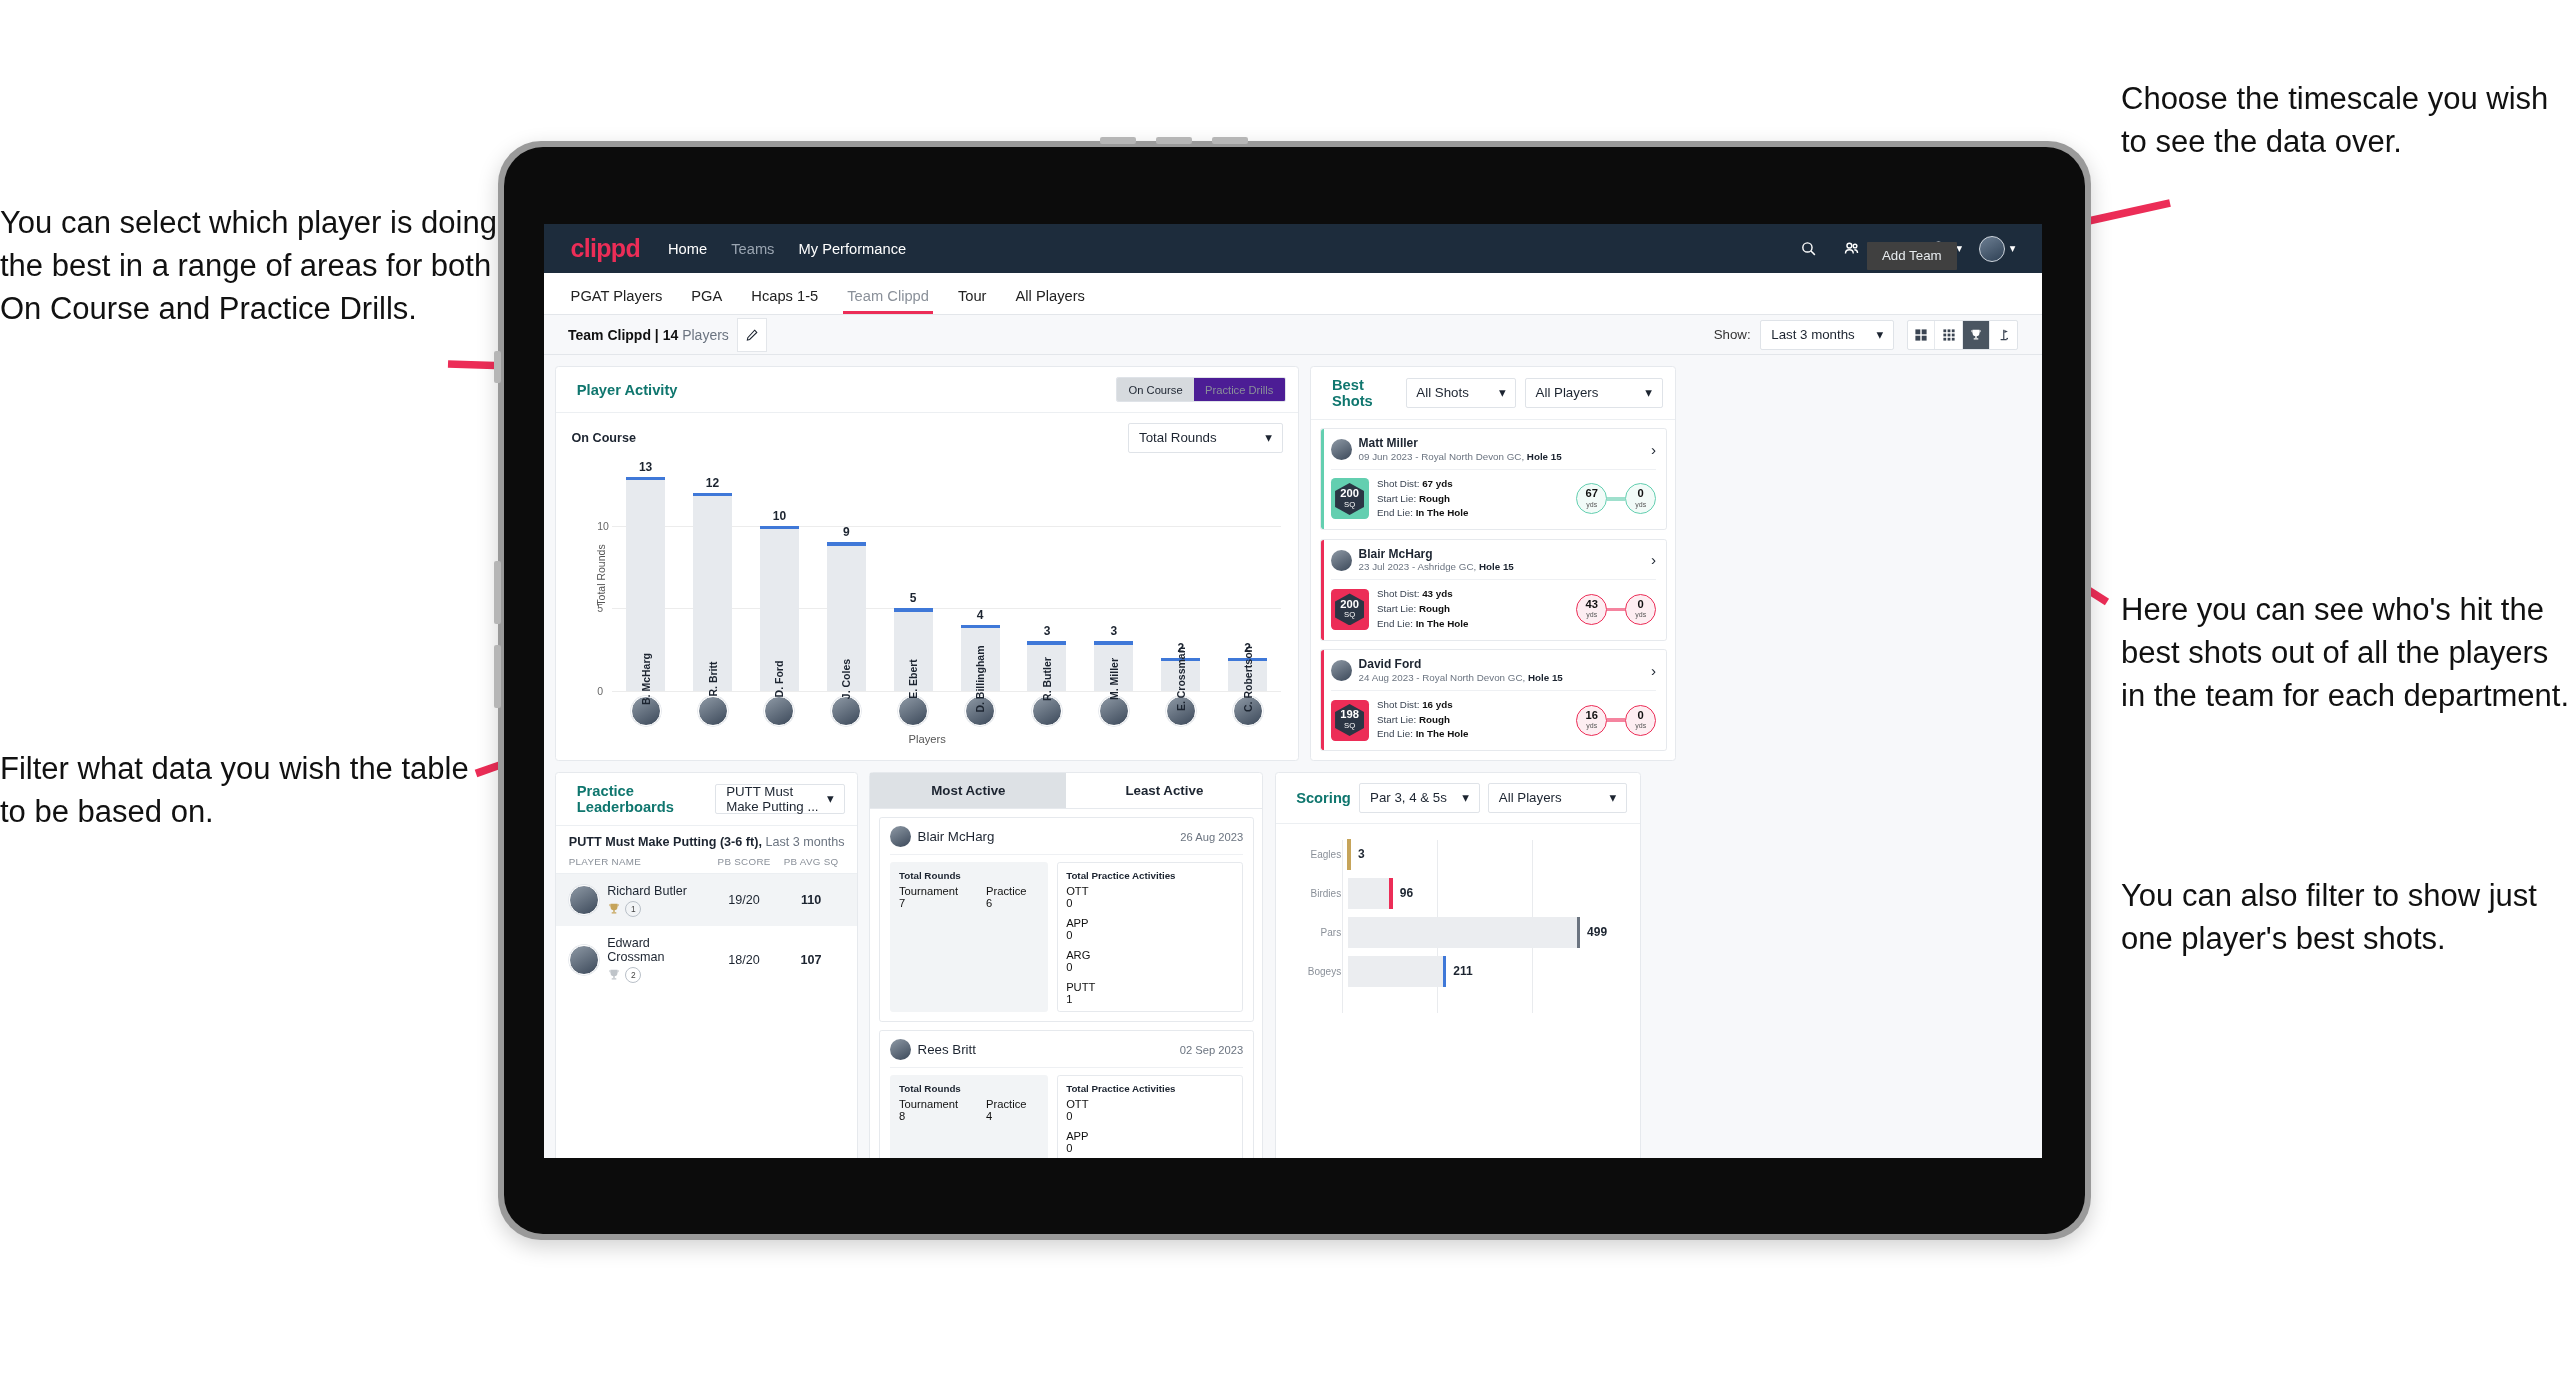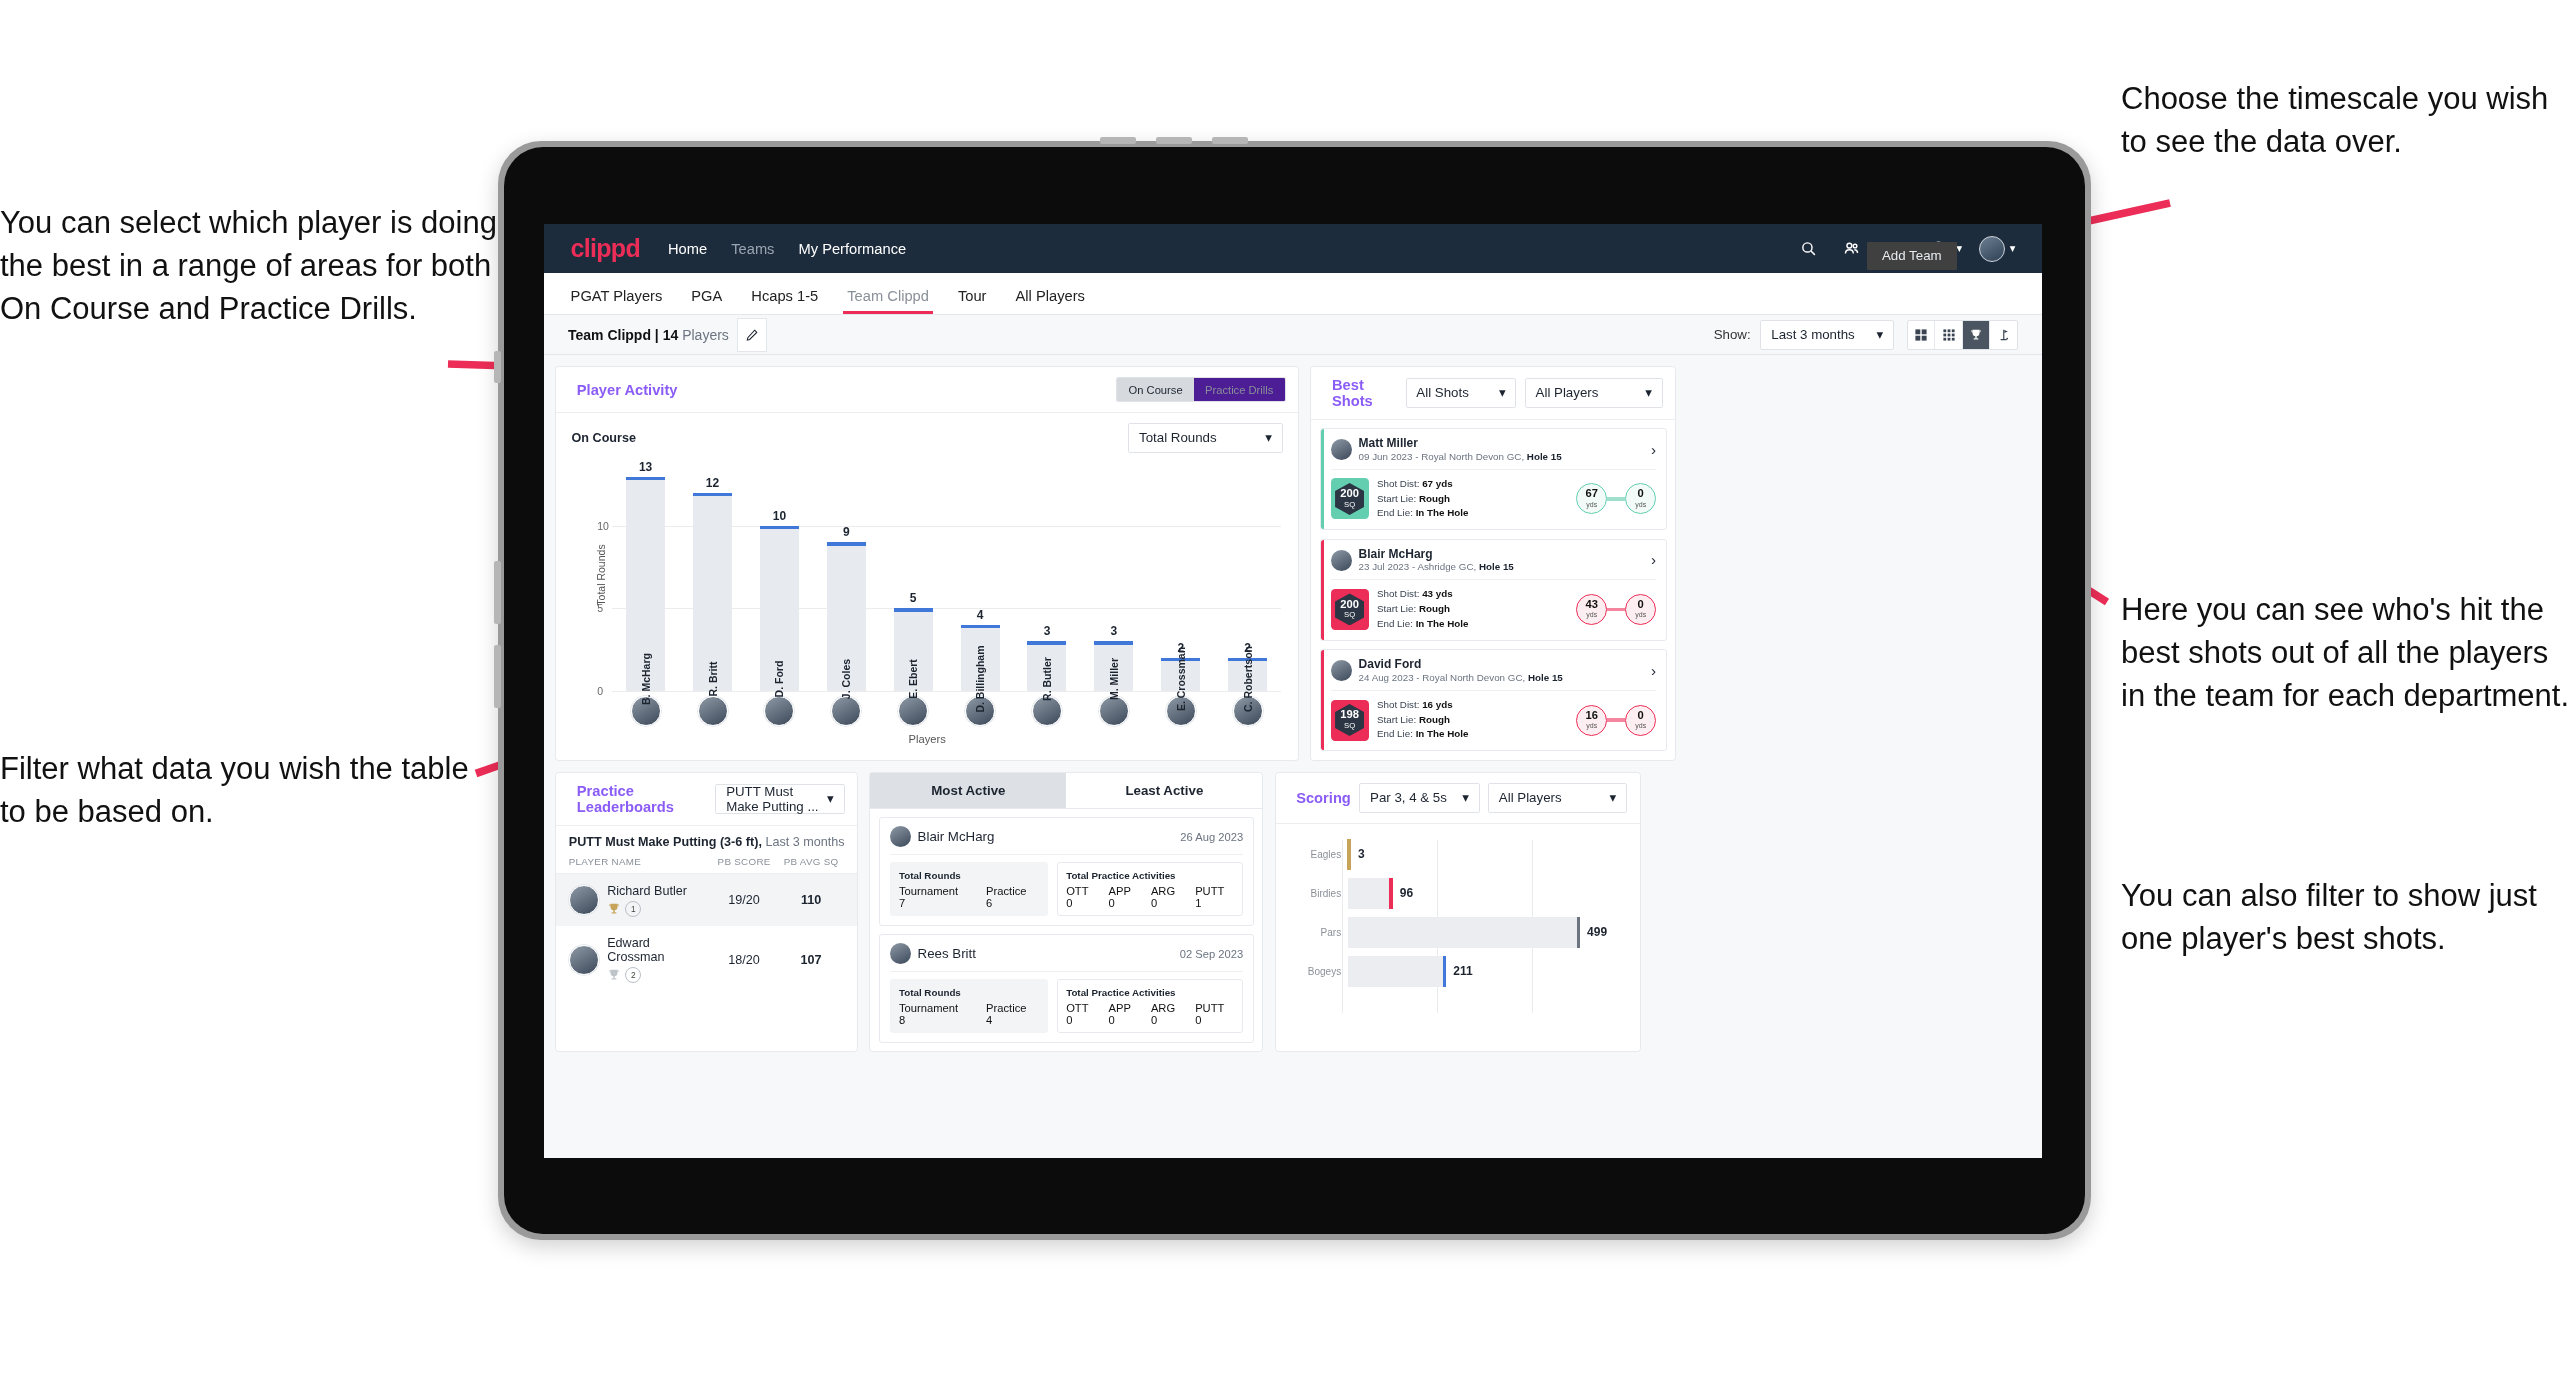--- a/index.html
+++ b/index.html
@@ -66,21 +66,21 @@
   .viewtoggle{display:flex;margin-left:12.6px;border:0.7px solid #dfe3e8;border-radius:2.1px;overflow:hidden;background:#fff;}
   .vt{width:26.6px;height:28px;display:flex;align-items:center;justify-content:center;border-right:0.7px solid #e6e9ed;}
   .vt:last-child{border-right:none;}
   .vt.active{background:#4a5561;}
 
   
   #dash{padding:11.2px;display:flex;flex-direction:column;gap:11.2px;}
   .row{display:flex;gap:11.2px;}
   .card{background:#fff;border:0.7px solid #e6e9ed;border-radius:3.5px;}
   .card-head{display:flex;align-items:center;padding:9.8px 12.6px;border-bottom:0.7px solid #eceff2;gap:8.4px;}
-  .card-title{font-size:14.7px;font-weight:700;color:#8b5cf6;padding-left:8px;}
+  .card-title{font-size:14.7px;font-weight:700;color:#0f766e;padding-left:8px;}
 
   .seg{display:flex;border:0.7px solid #dfe3e8;border-radius:2.1px;overflow:hidden;}
   .seg div{font-size:11.2px;padding:5.6px 11.2px;background:#4c1d95;color:#8a9099;}
   .seg div.on{background:#d6dade;color:#1c2430;}
 
   
   #pa-card{width:742px;}
   .pa-sub{display:flex;align-items:center;justify-content:space-between;padding:9.8px 15.4px 0 15.4px;}
   .pa-sub-label{font-size:12.6px;font-weight:700;color:#1c2430;}
   #rounds-select{width:133px;}
@@ -166,21 +166,21 @@
   .act{border:0.7px solid #e6e9ed;border-radius:2.8px;padding:8.4px 9.8px;}
   .act-head{display:flex;align-items:center;gap:7px;padding-bottom:7px;border-bottom:0.7px solid #eef0f3;}
   .act-head .nm{font-size:13.3px;color:#1c2430;}
   .act-head .dt{margin-left:auto;font-size:11.2px;color:#6b7480;}
   .act-body{display:flex;gap:8.4px;padding-top:7px;}
   .blk{border:0.7px solid #e6e9ed;border-radius:2.8px;padding:6.3px 8.4px;}
   .blk.grey{background:#f2f4f6;border-color:#f2f4f6;width:140px;}
   .blk.wide{flex:1;}
   .blk .t{font-size:9.8px;font-weight:700;color:#1c2430;margin-bottom:4.2px;}
   .col{display:flex;flex-direction:column;}
-  .cols4{display:flex;gap:20px;}
+  .cols4{display:flex;gap:8px;flex-direction:column;}
   .cols2{display:flex;gap:28px;}
 
   
   #sc-card{width:364px;}
   #par-select{width:112px;}
   #scplayers-select{width:133px;}
   #scchart{position:relative;padding:11.2px 12.6px 0 12.6px;height:175px;}
   .sc-row{display:flex;align-items:center;height:39px;}
   .sc-lab{width:53px;text-align:right;font-size:10px;color:#8a9099;padding-right:7px;}
   .sc-barwrap{flex:1;position:relative;display:flex;align-items:center;}

